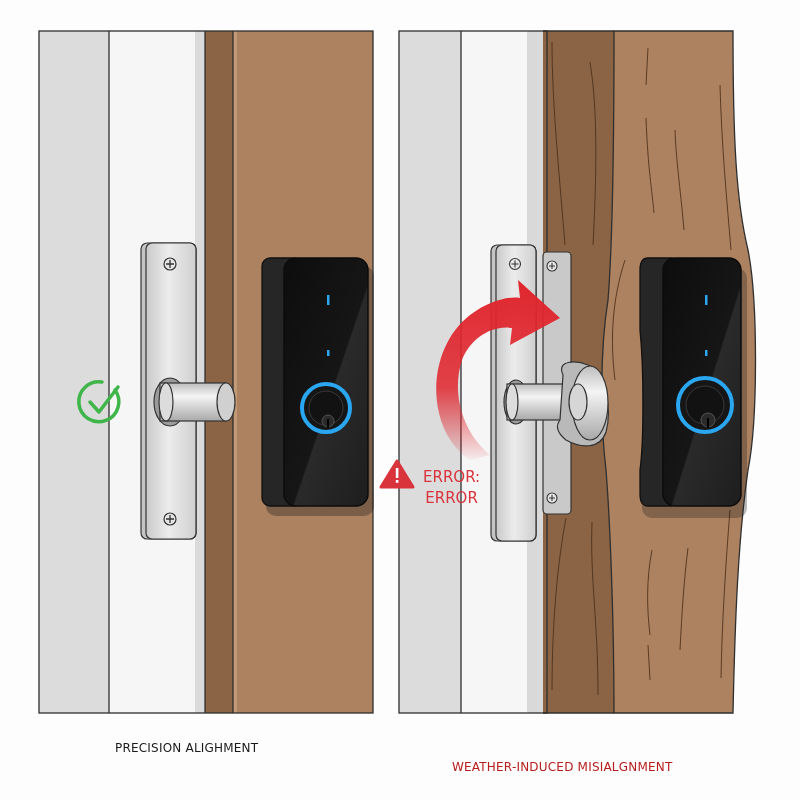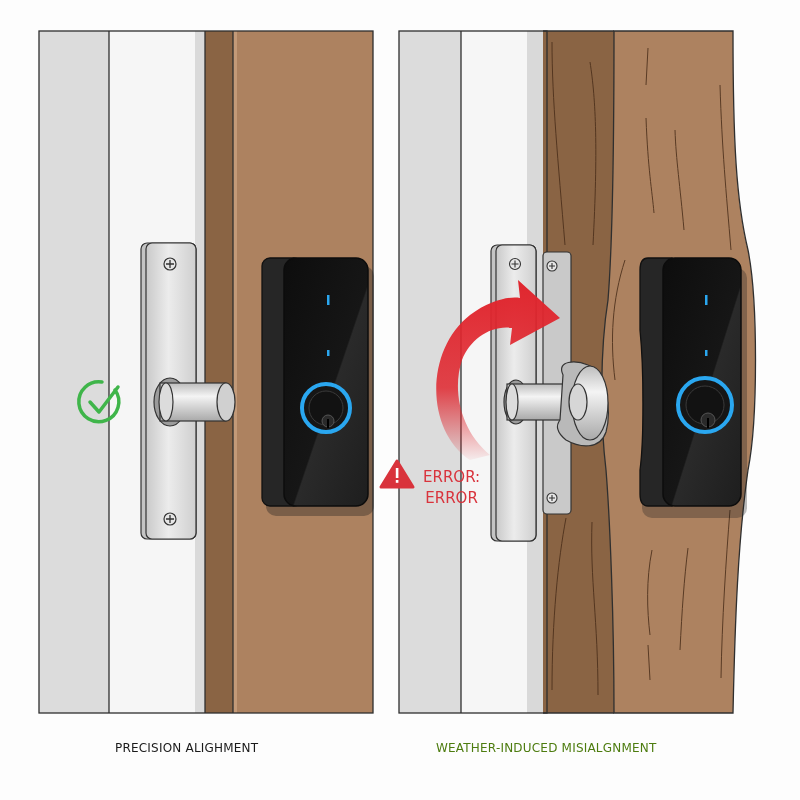--- a/index.html
+++ b/index.html
@@ -1,20 +1,20 @@
 <!DOCTYPE html>
 <html><head>
 <meta charset="utf-8">
 <style>
   html, body { margin: 0; padding: 0; background: #fdfdfd; }
   body { width: 800px; height: 800px; position: relative; overflow: hidden; font-family: "Liberation Sans", "DejaVu Sans", sans-serif; }
   .panel { position: absolute; top: 0; left: 0; }
   .caption { position: absolute; top: 741px; font-size: 12px; letter-spacing: 0.2px; white-space: nowrap; font-family: "DejaVu Sans", sans-serif; }
   .caption.left { left: 115px; color: #1a1a1a; }
-  .caption.right { left: 436px; color: #4d7c0f; }
+  .caption.right { left: 452px; color: #b91c1c; margin-top: 19px; }
   .error-label { position: absolute; left: 423px; top: 467px; color: #d9333c; font-size: 15px; line-height: 21px; font-family: "DejaVu Sans", sans-serif; text-align: center; }
 </style>
 </head>
 <body>
 
 <svg class="panel" width="800" height="800" viewBox="0 0 800 800">
   <defs>
     <linearGradient id="metalV" x1="0" x2="1" y1="0" y2="0">
       <stop offset="0" stop-color="#c9c9c9"></stop>
       <stop offset="0.45" stop-color="#ececec"></stop>

